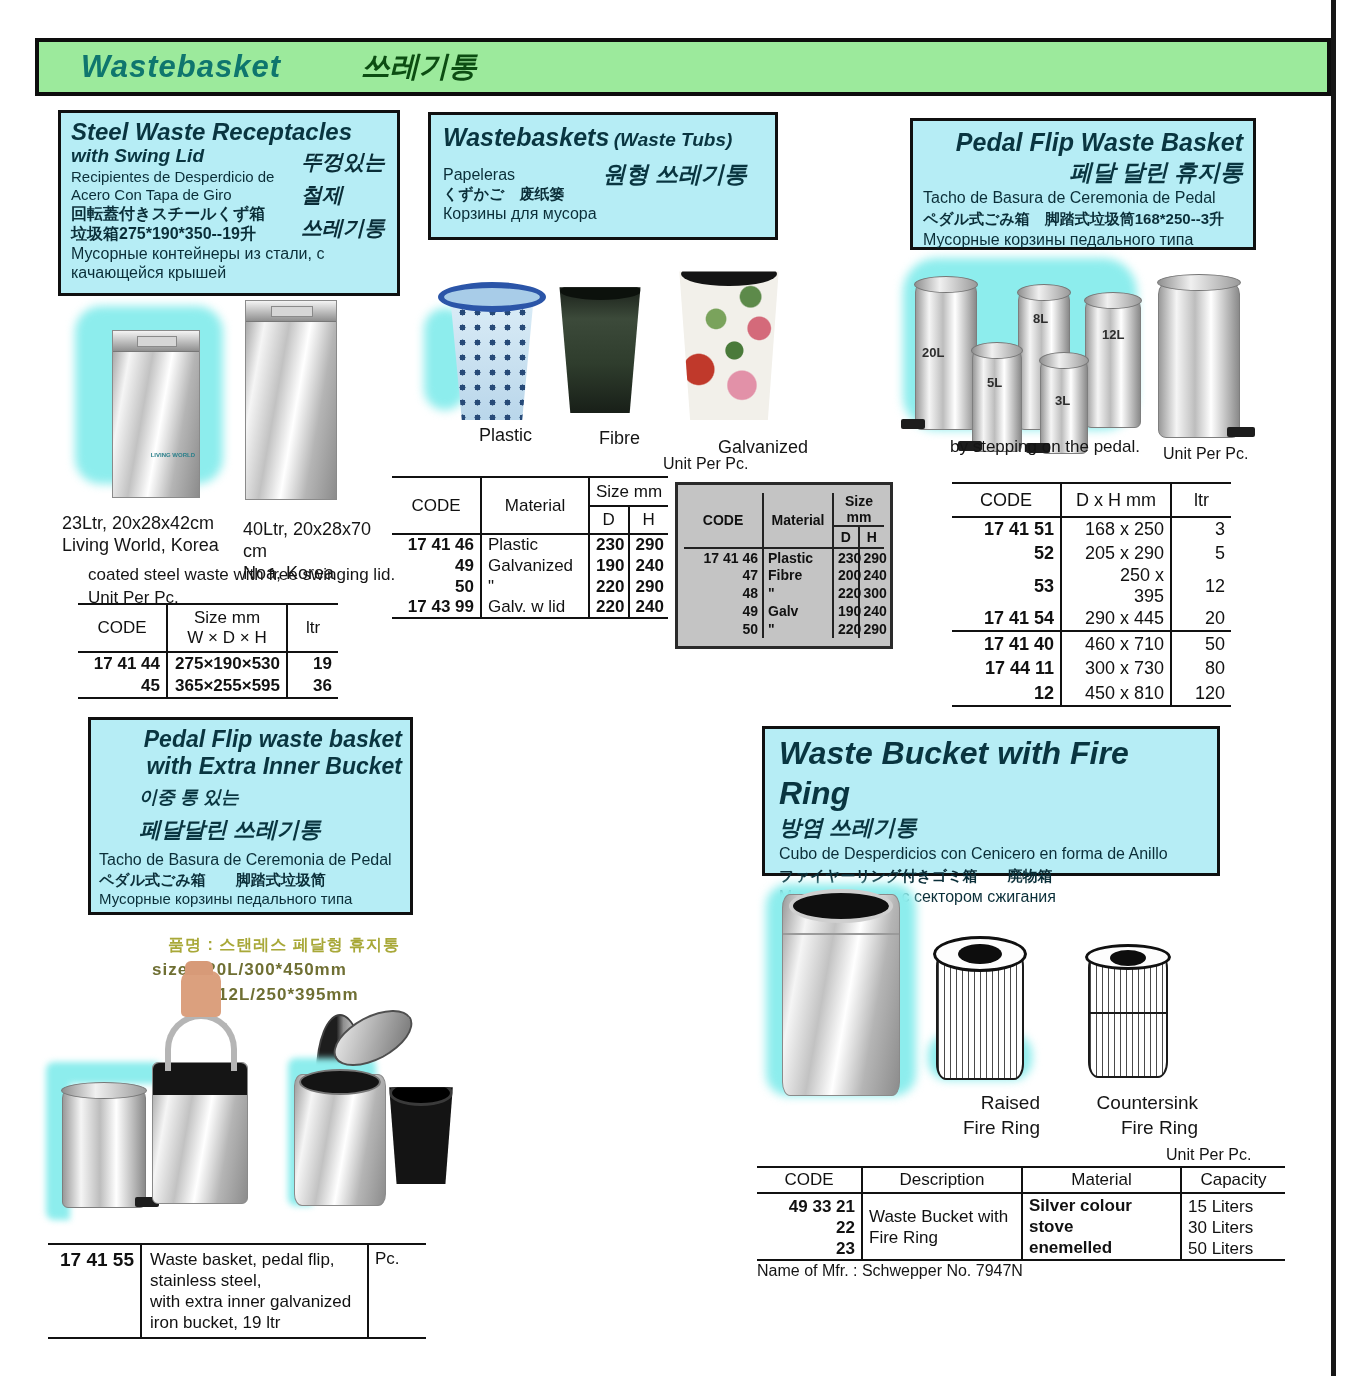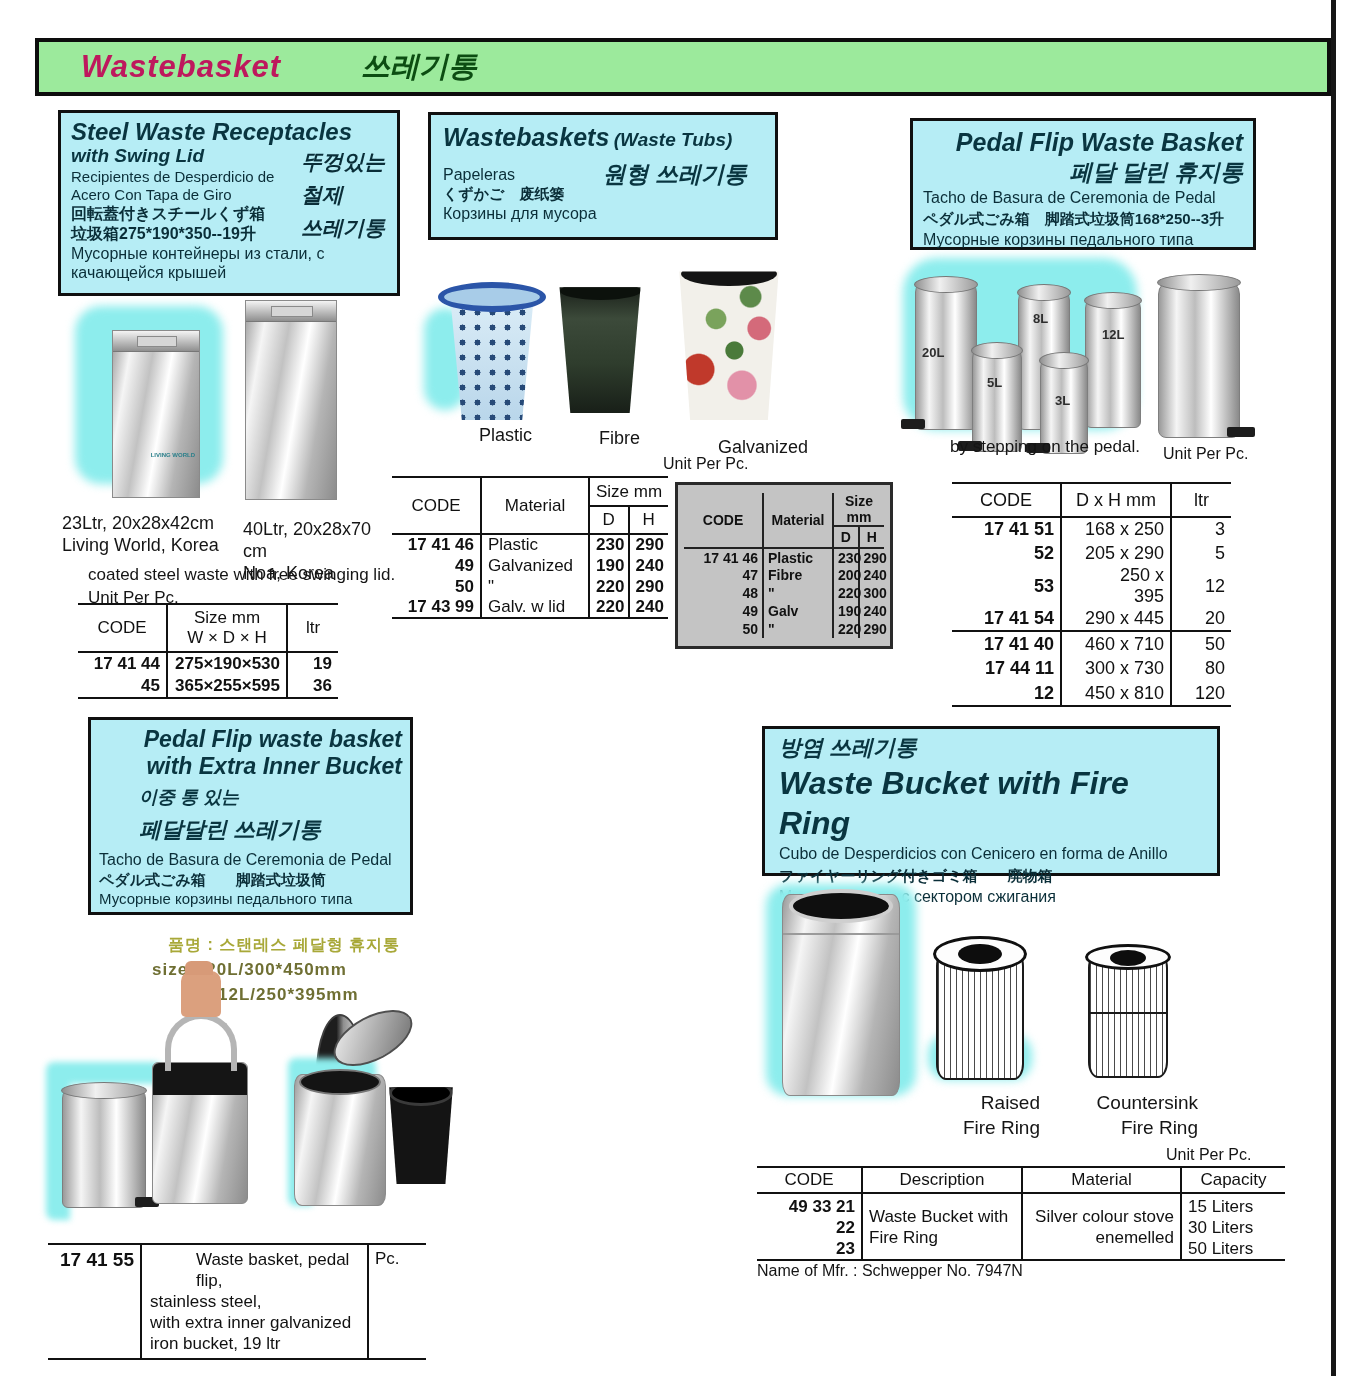--- a/index.html
+++ b/index.html
@@ -3,21 +3,21 @@
 <meta charset="utf-8">
 <style>
   html,body{margin:0;padding:0;background:#e8e8e8;}
   .page{position:relative;width:1356px;height:1376px;background:#ffffff;overflow:hidden;
         font-family:"Liberation Sans","DejaVu Sans",sans-serif;color:#111;}
   .abs{position:absolute;}
 
   
   .hdr{position:absolute;left:35px;top:38px;width:1288px;height:50px;background:#9cea9c;
        border:4px solid #0d0d0d;display:flex;align-items:center;}
-  .hdr .en{font-size:31px;font-weight:bold;font-style:italic;color:#be185d;margin-left:42px;letter-spacing:1px;}
+  .hdr .en{font-size:31px;font-weight:bold;font-style:italic;color:#0f766e;margin-left:42px;letter-spacing:1px;}
   .hdr .ko{font-size:29px;font-weight:bold;font-style:italic;color:#0c4d12;margin-left:80px;}
   .page-edge{position:absolute;left:1331px;top:0;width:5px;height:1376px;background:#161616;}
 
   
   .ibox{position:absolute;background:#b6edf5;border:3px solid #101010;color:#0a2e38;box-sizing:border-box;}
   .t-big{font-weight:bold;font-style:italic;color:#093540;}
   .t-sm{color:#0a2e38;}
 
   
   table.cat{position:absolute;border-collapse:collapse;table-layout:fixed;background:transparent;color:#111;}
@@ -367,33 +367,33 @@
   <div class="openbin metal" style="left:294px;top:1074px;width:92px;height:132px;">
     <div class="pedal" style="left:-16px;bottom:2px;"></div>
   </div>
   <div class="blackbucket" style="left:384px;top:1080px;width:74px;height:104px;"></div>
 
   <table class="cat bt bb" style="left:48px;top:1243px;width:334px;">
     <tbody>
         <tr>
       <td class="ra" style="width:80px;vertical-align:top;padding-top:4px;font-size:19px;">17 41 55</td>
       <td class="vl la" style="width:209px;font-weight:normal;padding:4px 8px;">
-        <div style="line-height:21px;margin-left:46px;">Waste basket, pedal flip,</div>
+        <div style="line-height:21px;">Waste basket, pedal flip,</div>
         <div style="line-height:21px;">stainless steel,</div>
         <div style="line-height:21px;">with extra inner galvanized</div>
         <div style="line-height:21px;">iron bucket, 19 ltr</div>
       </td>
       <td class="vl la" style="width:45px;vertical-align:top;padding-top:4px;font-weight:normal;">Pc.</td>
     </tr>
   </tbody>
     </table>
 
   <div class="ibox" style="left:762px;top:726px;width:458px;height:150px;padding:4px 14px;">
+    <div class="t-big" style="font-size:32px;line-height:40px;">Waste Bucket with Fire Ring</div>
     <div class="t-big" style="font-size:22px;line-height:30px;">방염 쓰레기통</div>
-    <div class="t-big" style="font-size:32px;line-height:40px;">Waste Bucket with Fire Ring</div>
     <div class="t-sm" style="font-size:16px;line-height:22px;">Cubo de Desperdicios con Cenicero en forma de Anillo</div>
     <div class="t-sm" style="font-size:15px;line-height:21px;font-weight:bold;">ファイヤーリング付きゴミ箱　　廃物箱</div>
     <div class="t-sm" style="font-size:16px;line-height:21px;">Мусорные урны с сектором сжигания</div>
   </div>
 
   <div class="glow" style="left:766px;top:884px;width:150px;height:212px;border-radius:22px;"></div>
   <div class="firebin metal" style="left:782px;top:894px;width:118px;height:202px;">
     <div class="seam"></div>
   </div>
   <div class="glow" style="left:928px;top:1034px;width:104px;height:46px;border-radius:20px;"></div>
@@ -427,21 +427,21 @@
     <tr>
       <td class="ra" style="vertical-align:top;padding-top:2px;">
         <div style="line-height:21px;">49 33 21</div>
         <div style="line-height:21px;">22</div>
         <div style="line-height:21px;">23</div>
       </td>
       <td class="vl la" style="font-weight:normal;">
         <div style="line-height:21px;">Waste Bucket with</div>
         <div style="line-height:21px;">Fire Ring</div>
       </td>
-      <td class="vl la" style="font-weight:normal;text-align:right;">
+      <td class="vl la" style="font-weight:bold;">
         <div style="line-height:21px;">Silver colour stove</div>
         <div style="line-height:21px;">enemelled</div>
       </td>
       <td class="vl la" style="font-weight:normal;vertical-align:top;padding-top:2px;">
         <div style="line-height:21px;">15 Liters</div>
         <div style="line-height:21px;">30 Liters</div>
         <div style="line-height:21px;">50 Liters</div>
       </td>
     </tr>
   </tbody>

